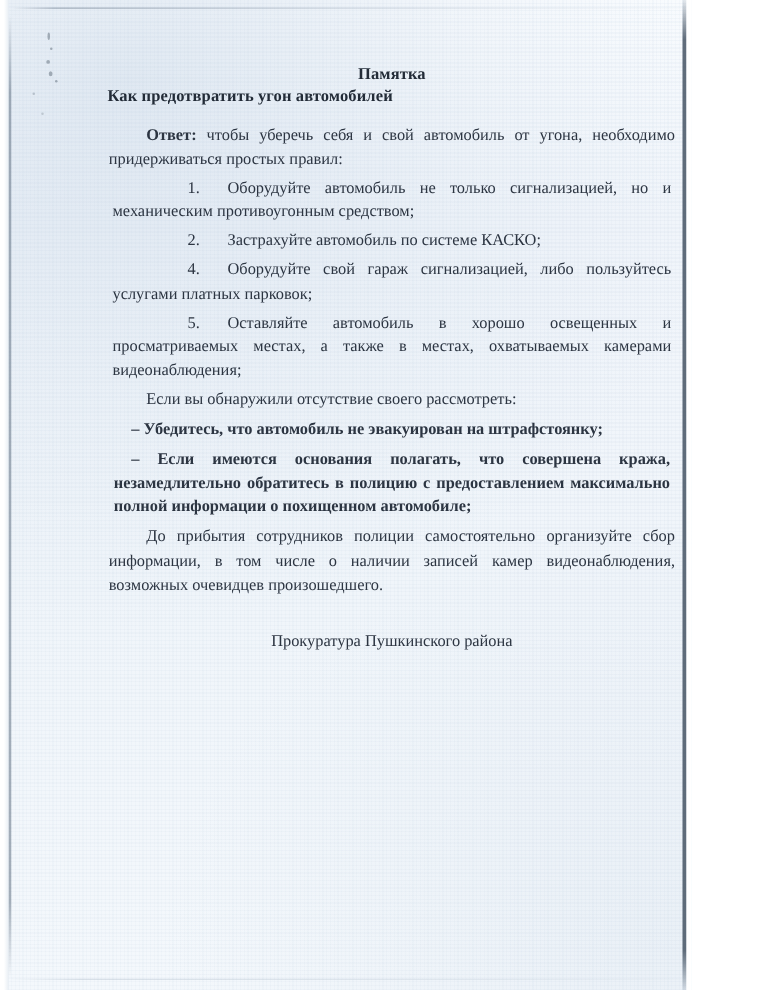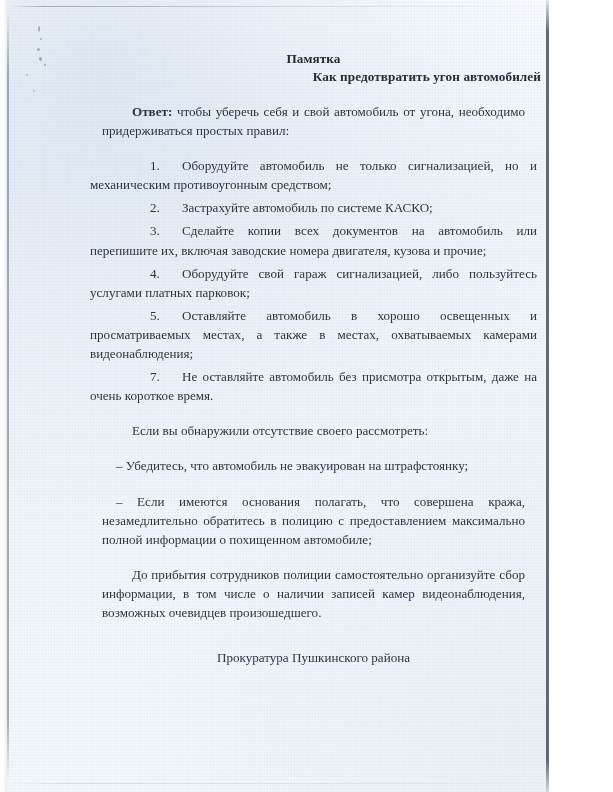--- a/index.html
+++ b/index.html
@@ -105,31 +105,31 @@
 
   .doc-title {
     text-align: center;
     font-weight: bold;
     font-size: 13.2px;
     line-height: 18px;
     letter-spacing: 0.1px;
     color: #232c38;
   }
   .doc-subtitle {
-    text-align: right;
+    text-align: left;
     font-weight: bold;
     font-size: 13.2px;
     line-height: 18px;
     letter-spacing: 0.1px;
     color: #232c38;
     margin-bottom: 12px;
   }
 
   p.para {
-    margin: 16px;
+    margin: 1px;
     font-size: 13.1px;
     line-height: 19.1px;
     text-align: justify;
     text-justify: inter-word;
     color: #2c3542;
     hyphens: none;
   }
   p.indent { text-indent: 30px; }
 
   
@@ -141,26 +141,27 @@
     color: #2c3542;
     text-indent: 30px;
   }
   .num {
     display: inline-block;
     width: 62px;
   }
   .num.faint { color: #9aa7b4; }
 
   p.dash {
-    margin: 16px;
+    margin: 5px;
     font-size: 13.1px;
     line-height: 19.1px;
     text-align: justify;
     color: #2c3542;
     text-indent: 14px;
+    font-weight: bold;
   }
 
   .lead { font-weight: bold; }
 
   .signature {
     margin-top: 26px;
     font-size: 13.1px;
     line-height: 19.1px;
     text-align: center;
     color: #2c3542;
@@ -197,28 +198,26 @@
 
     <div class="doc-title">Памятка</div>
     <div class="doc-subtitle">Как предотвратить угон автомобилей</div>
 
     <p class="para indent"><span class="lead">Ответ:</span><span> чтобы уберечь себя и свой автомобиль от угона, необходимо придерживаться простых правил:</span></p>
 
     <p class="item"><span class="num">1.</span><span>Оборудуйте автомобиль не только сигнализацией, но и механическим противоугонным средством;</span></p>
 
     <p class="item"><span class="num">2.</span><span>Застрахуйте автомобиль по системе КАСКО;</span></p>
 
-    <p class="item"><span class="num">3.</span><span>Сделайте копии всех документов на автомобиль или перепишите их, включая заводские номера двигателя, кузова и прочие;</span></p>
 
     <p class="item"><span class="num">4.</span><span>Оборудуйте свой гараж сигнализацией, либо пользуйтесь услугами платных парковок;</span></p>
 
     <p class="item"><span class="num">5.</span><span>Оставляйте автомобиль в хорошо освещенных и просматриваемых местах, а также в местах, охватываемых камерами видеонаблюдения;</span></p>
 
 
-    <p class="item"><span class="num">7.</span><span>Не оставляйте автомобиль без присмотра открытым, даже на очень короткое время.</span></p>
 
     <p class="para indent">Если вы обнаружили отсутствие своего рассмотреть:</p>
 
     <p class="dash">– Убедитесь, что автомобиль не эвакуирован на штрафстоянку;</p>
     <p class="dash">– Если имеются основания полагать, что совершена кража, незамедлительно обратитесь в полицию с предоставлением максимально полной информации о похищенном автомобиле;</p>
 
     <p class="para indent">До прибытия сотрудников полиции самостоятельно организуйте сбор информации, в том числе о наличии записей камер видеонаблюдения, возможных очевидцев произошедшего.</p>
 
     <div class="signature">Прокуратура Пушкинского района</div>
 

